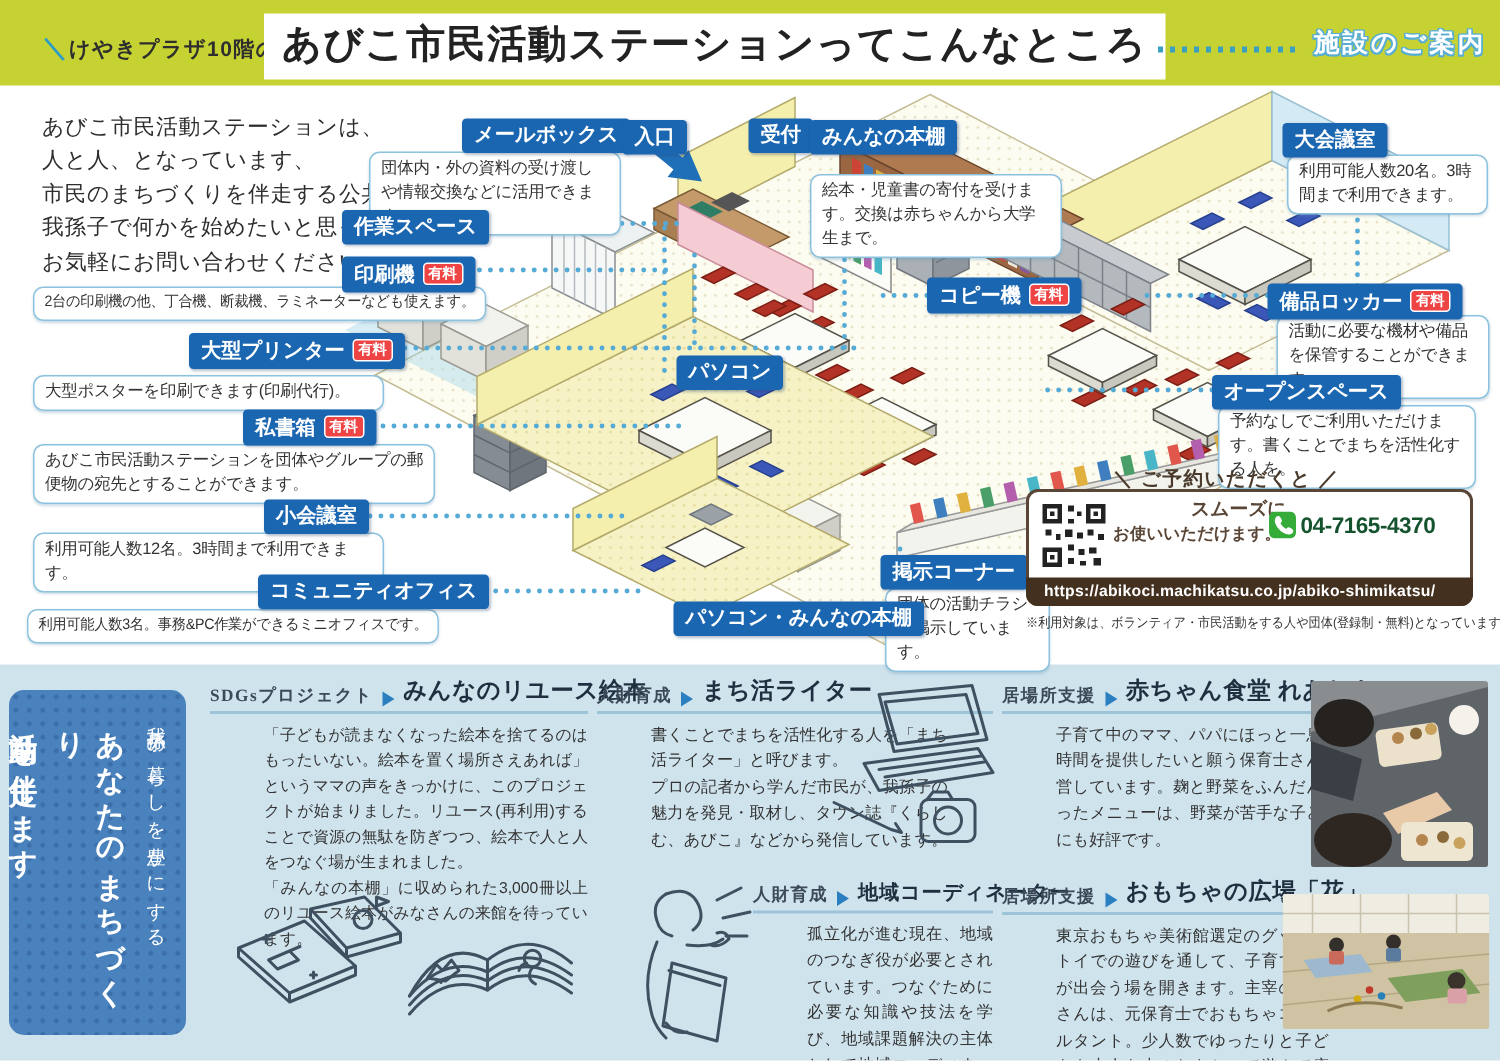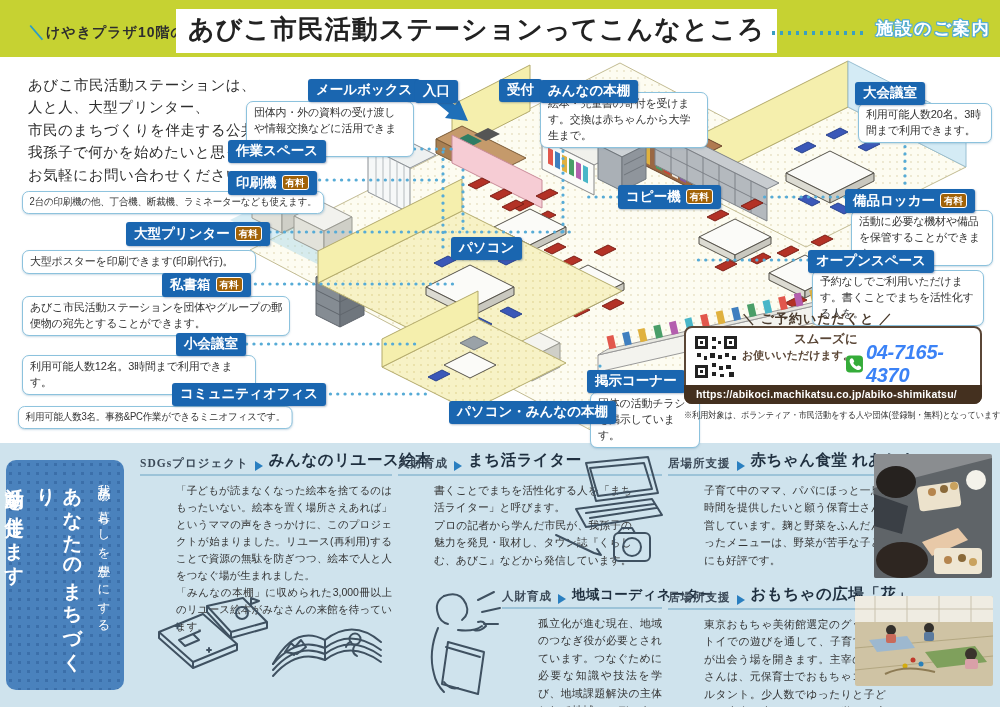--- a/index.html
+++ b/index.html
@@ -17,36 +17,36 @@
          text-shadow:1px 0 0 #58aed2,-1px 0 0 #58aed2,0 1px 0 #58aed2,0 -1px 0 #58aed2,
                      1px 1px 0 #58aed2,-1px -1px 0 #58aed2,1px -1px 0 #58aed2,-1px 1px 0 #58aed2;}
   
   .intro{position:absolute;left:28px;top:74px;font-family:"Liberation Serif",serif;font-size:14.5px;color:#2e2e2e;
          line-height:1.55;letter-spacing:.5px;z-index:5;}
   .intro div{white-space:nowrap;}
   
   .lbl{position:absolute;display:inline-flex;align-items:center;gap:5px;background:#1a66b0;color:#fff;font-weight:bold;
        font-size:13.5px;line-height:1;padding:4px 8px 5px;border-radius:3px;white-space:nowrap;
        box-shadow:1px 1px 2px rgba(40,70,110,.35);z-index:6;text-align:center;}
-  .badge{background:#a16207;border:1.5px solid #fff;border-radius:3px;font-size:9.5px;padding:1px 3px;line-height:1.2;}
+  .badge{background:#ef4444;border:1.5px solid #fff;border-radius:3px;font-size:9.5px;padding:1px 3px;line-height:1.2;}
   .desc{position:absolute;background:#fff;border:1.5px solid #8cc2dd;border-radius:7px;padding:3px 7px;font-size:11px;
         line-height:1.45;color:#333;box-shadow:0 1px 2px rgba(100,150,180,.35);z-index:5;letter-spacing:-.2px;}
   .nowrapbox{white-space:nowrap;font-size:10px;transform:scaleX(.95);transform-origin:left top;}
   
   .plan{position:absolute;left:230px;top:55px;width:760px;height:392px;z-index:1;}
   .dots-overlay{position:absolute;left:0;top:0;width:1000px;height:707px;z-index:4;pointer-events:none;}
   
   .slashhead{position:absolute;left:742px;top:310px;font-size:13px;font-weight:bold;color:#4a3b2d;letter-spacing:1px;z-index:7;white-space:nowrap;}
   .bookbox{position:absolute;left:684px;top:326px;width:298px;height:78px;background:#fff;border:2px solid #5a4636;
            border-radius:8px;z-index:6;box-sizing:border-box;}
   .qr{position:absolute;left:7px;top:6px;width:46px;height:46px;}
   .lead2{position:absolute;left:108px;top:3px;font-size:12.5px;font-weight:bold;color:#5a4636;}
   .lead3{position:absolute;left:56px;top:20px;font-size:11px;font-weight:bold;color:#5a4636;}
   .phonewrap{position:absolute;left:160px;top:13px;display:flex;align-items:center;gap:3px;}
-  .phonenum{font-size:20px;font-weight:bold;color:#3b82f6;letter-spacing:-.3px;font-style:italic;}
+  .phonenum{font-size:15px;font-weight:bold;color:#14532d;letter-spacing:-.3px;}
   .avail{position:absolute;left:56px;top:40px;font-size:9px;color:#4a3b2d;white-space:nowrap;}
   .urlbar{position:absolute;left:-2px;bottom:-2px;width:298px;height:19px;background:#44301f;border-radius:0 0 8px 8px;
           color:#fff;font-size:10.5px;font-weight:bold;line-height:19px;padding-left:12px;box-sizing:border-box;letter-spacing:.2px;}
   .note{position:absolute;left:684px;top:409px;font-size:9px;color:#333;white-space:nowrap;z-index:6;
         transform:scaleX(.9);transform-origin:left top;}
   
   .band{position:absolute;left:0;top:443px;width:1000px;height:264px;background:#cfe3ed;z-index:0;}
   .slogan{position:absolute;left:6px;top:460px;width:118px;height:230px;background-color:#4a82bd;border-radius:10px;
           background-image:radial-gradient(rgba(21,60,120,.28) 1.6px,transparent 1.7px);background-size:9px 9px;
           writing-mode:vertical-rl;color:#fff;padding:14px 12px;box-sizing:border-box;z-index:3;
@@ -268,42 +268,42 @@
       <path d="M618 197 H582"></path>
       <path d="M845 197 H760"></path>
       <path d="M808 260 H694"></path>
       <path d="M905 132 V286"></path>
       <path d="M600 388 V362"></path>
     </g>
   </svg>
 
   <div class="intro">
     <div>あびこ市民活動ステーションは、</div>
-    <div>人と人、大型プリンター、</div>
+    <div>人と人、となっています、</div>
     <div>市民のまちづくりを伴走する公共施設です。</div>
     <div>我孫子で何かを始めたいと思ったら、</div>
     <div>お気軽にお問い合わせください。</div>
   </div>
 
   <div class="lbl" style="left:308px;top:79px">
       <span>メールボックス</span>
     </div>
   <div class="desc" style="left:246px;top:101px;width:152px">団体内・外の資料の受け渡しや情報交換などに活用できます。</div>
 
   <div class="lbl" style="left:415px;top:80px">
       <span>入口</span>
     </div>
   <div class="lbl" style="left:499px;top:79px">
       <span>受付</span>
     </div>
 
   <div class="lbl" style="left:540px;top:80px">
       <span>みんなの本棚</span>
     </div>
-  <div class="desc" style="left:540px;top:92px;width:152px">絵本・児童書の寄付を受けます。交換は赤ちゃんから大学生まで。</div>
+  <div class="desc" style="left:540px;top:116px;width:152px">絵本・児童書の寄付を受けます。交換は赤ちゃんから大学生まで。</div>
 
   <div class="lbl" style="left:855px;top:82px">
       <span>大会議室</span>
     </div>
   <div class="desc" style="left:858px;top:103px;width:118px">利用可能人数20名。3時間まで利用できます。</div>
 
   <div class="lbl" style="left:228px;top:140px">
       <span>作業スペース</span>
     </div>
 

